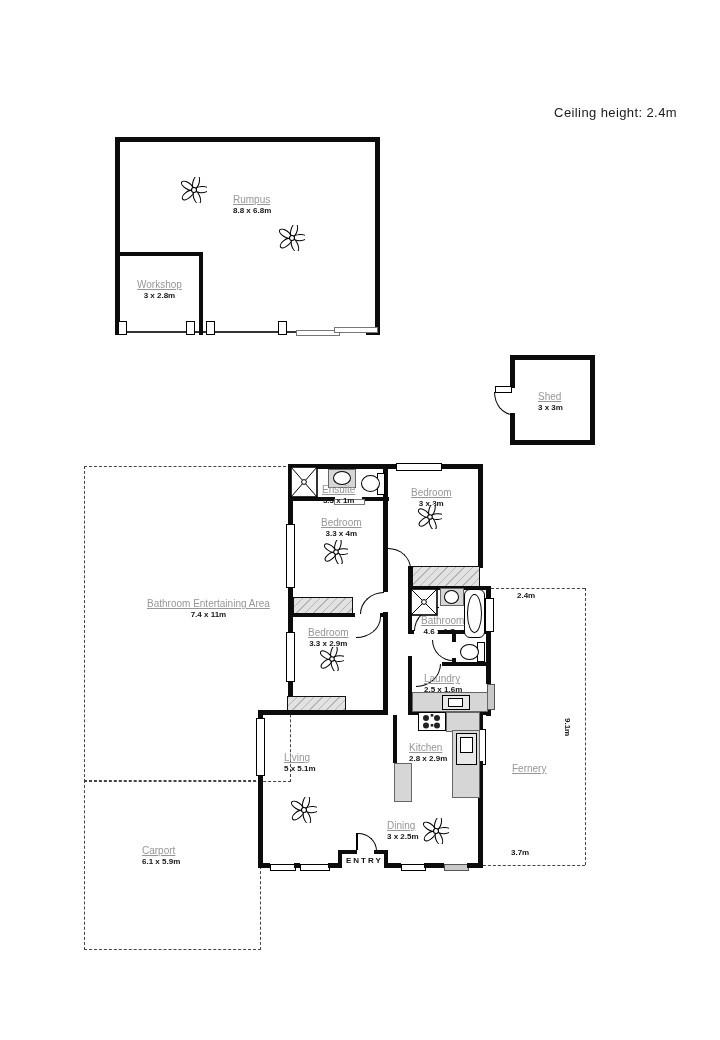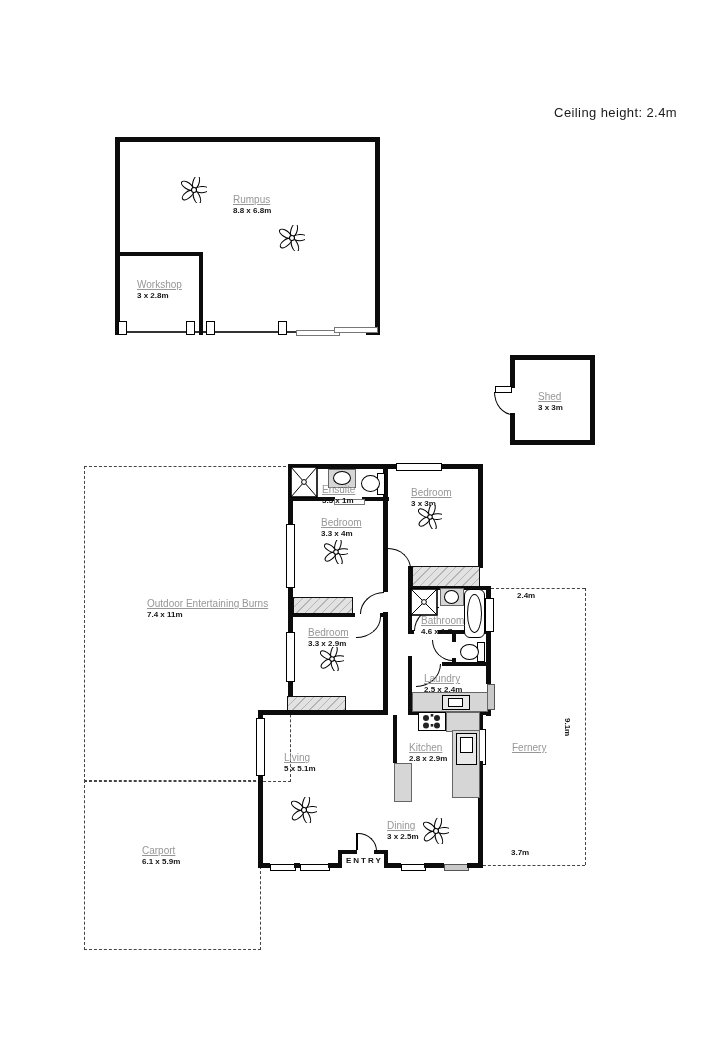--- a/index.html
+++ b/index.html
@@ -16,21 +16,21 @@
   .robe{position:absolute;border:1px solid #111;
         background:repeating-linear-gradient(135deg,#b5b5b5 0 1px,#e2e2e2 1px 6px);}
   .arc{position:absolute;border:0 solid #000;}
   .q-tl{border-top-left-radius:100%;border-top-width:1px;border-left-width:1px;}
   .q-tr{border-top-right-radius:100%;border-top-width:1px;border-right-width:1px;}
   .q-bl{border-bottom-left-radius:100%;border-bottom-width:1px;border-left-width:1px;}
   .q-br{border-bottom-right-radius:100%;border-bottom-width:1px;border-right-width:1px;}
   .leaf{position:absolute;background:#000;}
   .lbl{position:absolute;white-space:nowrap;line-height:1.15;}
   .rname{font-size:10px;color:#979797;display:block;text-decoration:underline;}
-  .rdim{font-size:8px;font-weight:bold;color:#161616;display:block;}
+  .rdim{font-size:8px;font-weight:bold;color:#161616;display:block;text-align:center;}
   .dim{position:absolute;font-size:8px;font-weight:bold;color:#161616;white-space:nowrap;}
   .vert{transform:rotate(90deg);transform-origin:left top;}
   .title{position:absolute;top:52px;right:43px;font-size:22px;font-weight:bold;color:#000;letter-spacing:.3px;}
   .ceil{position:absolute;top:105px;right:43px;font-size:13px;color:#1a1a1a;letter-spacing:.4px;}
   .disc{position:absolute;left:400px;top:157px;width:281px;font-size:11.5px;font-weight:bold;font-style:italic;
         color:#000;text-align:justify;line-height:1.2;}
   .entry{position:absolute;font-size:8px;font-weight:bold;letter-spacing:2px;color:#111;}
   .fan{position:absolute;}
   .fixture{position:absolute;}
   .oval{position:absolute;border:1px solid #000;border-radius:50%;background:#fff;}
@@ -110,28 +110,28 @@
       <span class="rdim">3 x 3m</span>
     </div>
   </div>
 
   <div class="dash" style="left:84px;top:466px;width:205px;height:314px"></div>
   <div class="dash" style="left:84px;top:780px;width:175px;height:168px"></div>
   <div class="dash" style="left:491px;top:588px;width:94px;height:0;border-width:1px 0 0 0"></div>
   <div class="dash" style="left:585px;top:588px;width:0;height:277px;border-width:0 0 0 1px"></div>
   <div class="dash" style="left:478px;top:865px;width:107px;height:0;border-width:1px 0 0 0"></div>
   <div class="lbl" style="left:147px;top:598px">
-    <span class="rname">Outdoor Entertaining Burns</span>
+    <span class="rname">Bathroom Entertaining Area</span>
     <span class="rdim">7.4 x 11m</span>
   </div>
   <div class="lbl" style="left:142px;top:845px">
     <span class="rname">Carport</span>
     <span class="rdim">6.1 x 5.9m</span>
   </div>
-  <div class="lbl" style="left:512px;top:742px">
+  <div class="lbl" style="left:512px;top:763px">
     <span class="rname">Fernery</span>
   </div>
   <div class="dim" style="left:517px;top:591px">2.4m</div>
   <div class="dim vert" style="left:572px;top:718px">9.1m</div>
   <div class="dim" style="left:511px;top:848px">3.7m</div>
 
   <div>
 
     <div class="w" style="left:288px;top:464px;width:110px;height:5px"></div>
     <div class="w" style="left:440px;top:464px;width:43px;height:5px"></div>
@@ -278,21 +278,21 @@
   <div class="lbl" style="left:308px;top:627px">
     <span class="rname">Bedroom</span>
     <span class="rdim">3.3 x 2.9m</span>
   </div>
   <div class="lbl" style="left:421px;top:615px">
     <span class="rname">Bathroom</span>
     <span class="rdim">4.6 x 1.7m</span>
   </div>
   <div class="lbl" style="left:424px;top:673px">
     <span class="rname">Laundry</span>
-    <span class="rdim">2.5 x 2.4m</span>
+    <span class="rdim">2.5 x 1.6m</span>
   </div>
   <div class="lbl" style="left:409px;top:742px">
     <span class="rname">Kitchen</span>
     <span class="rdim">2.8 x 2.9m</span>
   </div>
   <div class="lbl" style="left:284px;top:752px">
     <span class="rname">Living</span>
     <span class="rdim">5 x 5.1m</span>
   </div>
   <div class="lbl" style="left:387px;top:820px">

